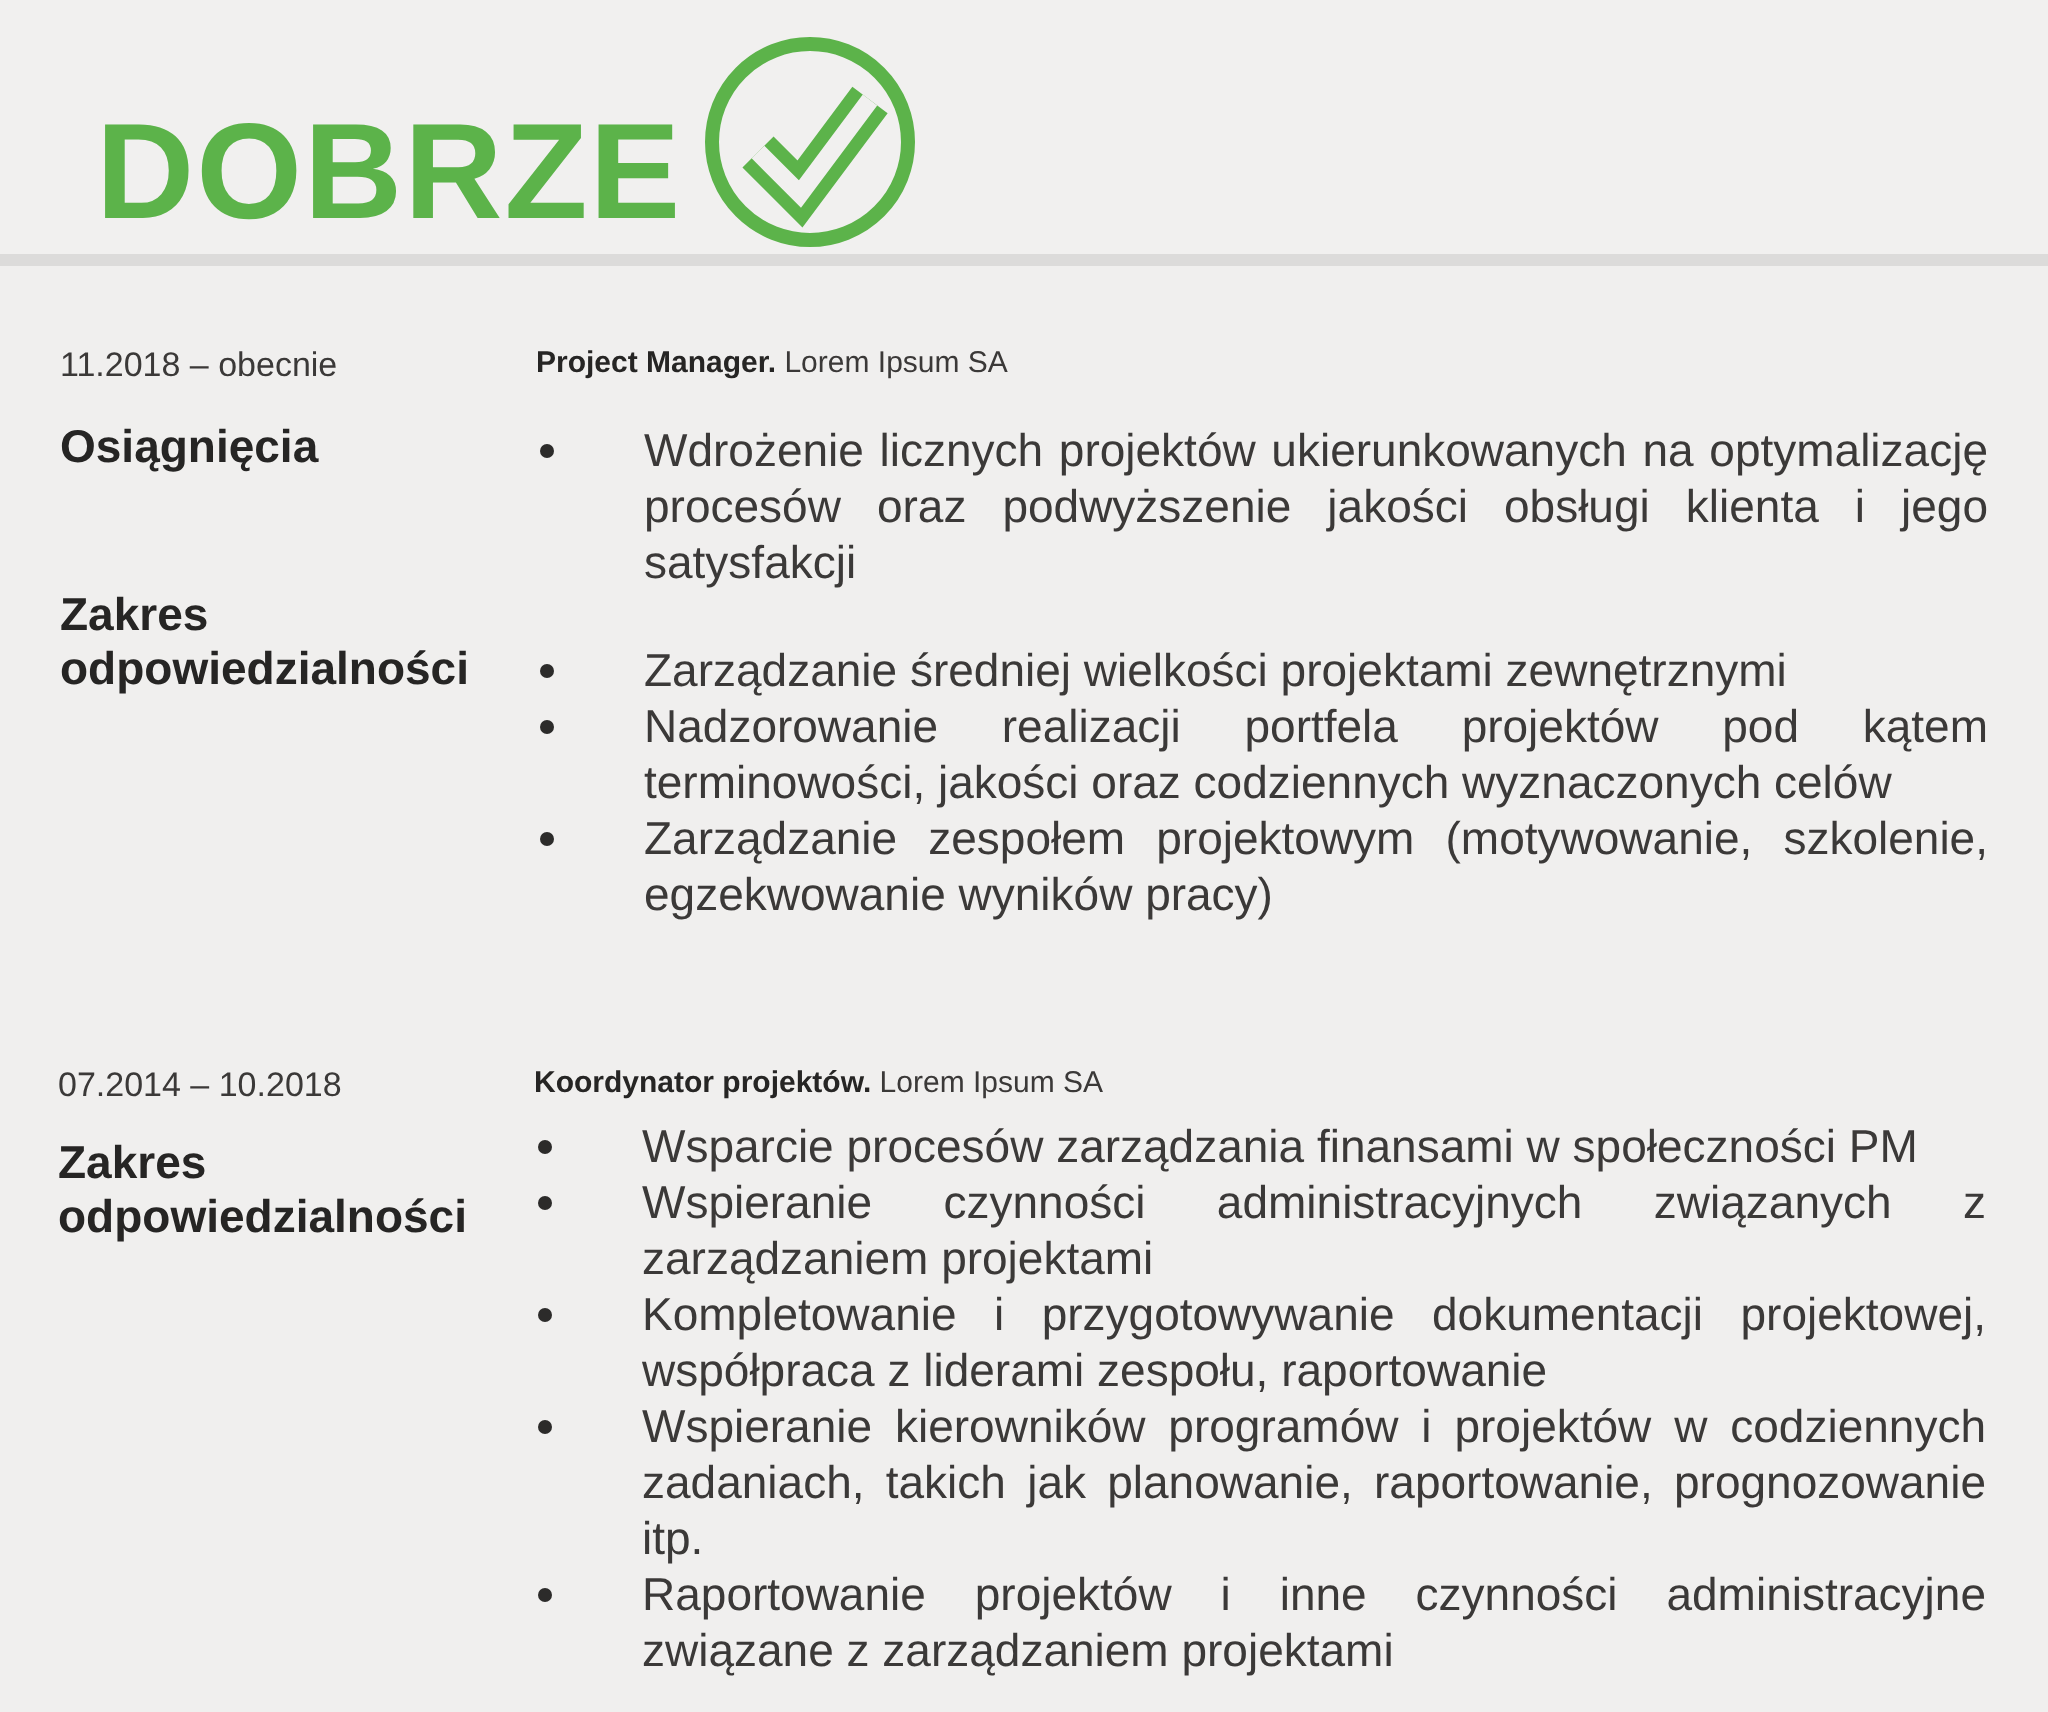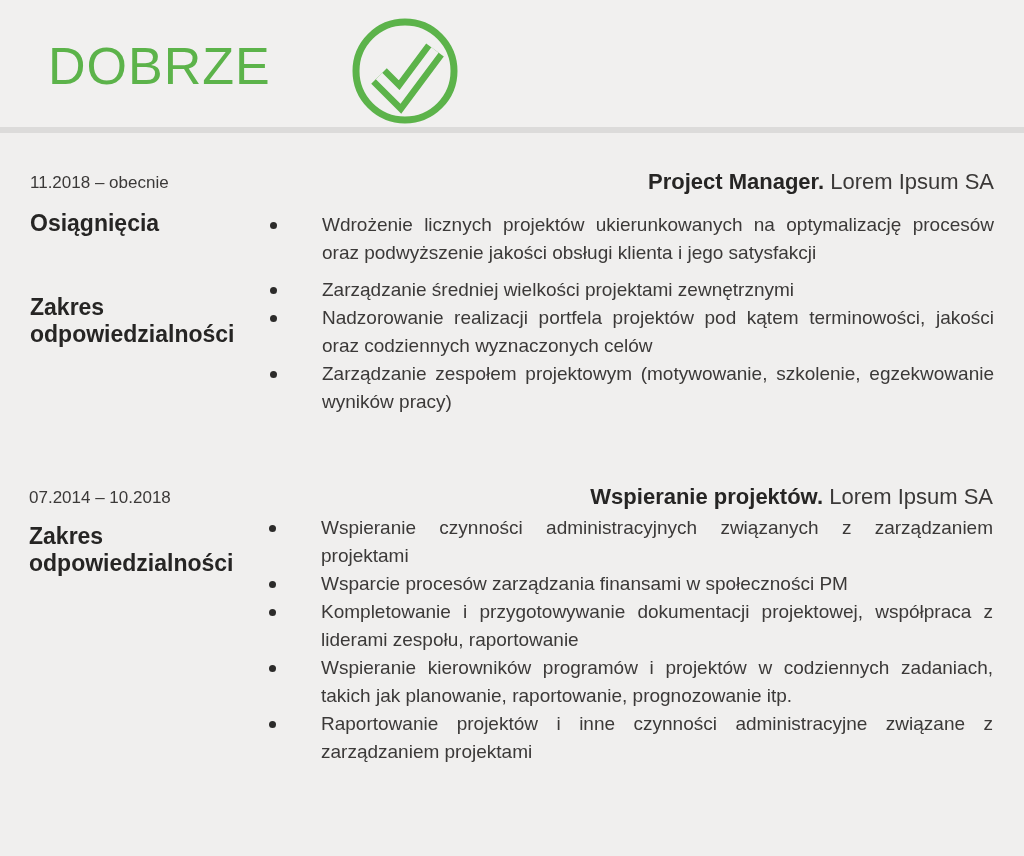--- a/index.html
+++ b/index.html
@@ -9,52 +9,52 @@
     background:#f0efee;
     font-family:"Liberation Sans", sans-serif;
     color:#3b3938;
     overflow:hidden;
     position:relative;
   }
 
   
   .header { position:relative; height:127px; background:#f1f0ef; }
   .header-title {
-    position:absolute; left:48px; top:40px;
-    font-size:52px; line-height:1; font-weight:400;
+    position:absolute; left:48px; top:52px;
+    font-size:68px; line-height:1; font-weight:700;
     letter-spacing:1px; color:var(--accent,#5cb34a);
   }
   .check-icon { position:absolute; left:350px; top:16px; width:110px; height:110px; }
   .header-divider { height:6px; background:#dcdbda; }
 
   
   .content { padding-top:36px; }
   .section { position:relative; margin:0 30px; }
   .section + .section { margin-top:68px;margin-left:29px; }
 
   .col-left { position:absolute; left:0; top:1px; width:195px; }
   .period { font-size:17px; line-height:26px; color:#3b3938; }
   .side-label { font-size:23px; line-height:27px; font-weight:700; color:#262524; }
   .label-achievements { margin-top:14px; }
   .label-resp-1 { margin-top:57px; }
   .label-resp-2 { margin-top:12px; }
 
   .col-right { margin-left:238px; width:726px; }
-  .role-line { font-size:22px; line-height:26px;text-align:right; }
+  .role-line { font-size:15px; line-height:26px; }
   .role { font-weight:700; color:#262524; }
   .company { color:#3b3938; }
   .mb-lg { margin-bottom:16px; }
   .mb-sm { margin-bottom:4px; }
 
   ul.bullets { list-style:none; }
-  ul.bullets.gap-top { margin-top:9px; }
+  ul.bullets.gap-top { margin-top:26px; }
   ul.bullets li {
     position:relative;
     padding-left:54px;
-    font-size:19px; line-height:28px;
+    font-size:23px; line-height:28px;
     text-align:justify;
     color:#3b3938;
   }
   ul.bullets li::before {
     content:"";
     position:absolute; left:2px; top:11px;
     width:7px; height:7px; border-radius:50%;
     background:#2c2b2a;
   }
 </style>
@@ -95,26 +95,26 @@
     </div>
   </div>
 
   <div class="section">
     <div class="col-left">
       <div class="period">07.2014 – 10.2018</div>
       <div class="side-label label-resp-2">Zakres odpowiedzialności</div>
     </div>
     <div class="col-right">
       <div class="role-line mb-sm">
-        <span class="role">Wspieranie projektów.</span>
+        <span class="role">Koordynator projektów.</span>
         <span class="company">Lorem Ipsum SA</span>
       </div>
       <ul class="bullets">
+        <li>Wsparcie procesów zarządzania finansami w społeczności PM</li>
         <li>Wspieranie czynności administracyjnych związanych z zarządzaniem projektami</li>
-        <li>Wsparcie procesów zarządzania finansami w społeczności PM</li>
         <li>Kompletowanie i przygotowywanie dokumentacji projektowej, współpraca z liderami zespołu, raportowanie</li>
         <li>Wspieranie kierowników programów i projektów w codziennych zadaniach, takich jak planowanie, raportowanie, prognozowanie itp.</li>
         <li>Raportowanie projektów i inne czynności administracyjne związane z zarządzaniem projektami</li>
       </ul>
     </div>
   </div>
 
 </div>
 
 </body></html>

